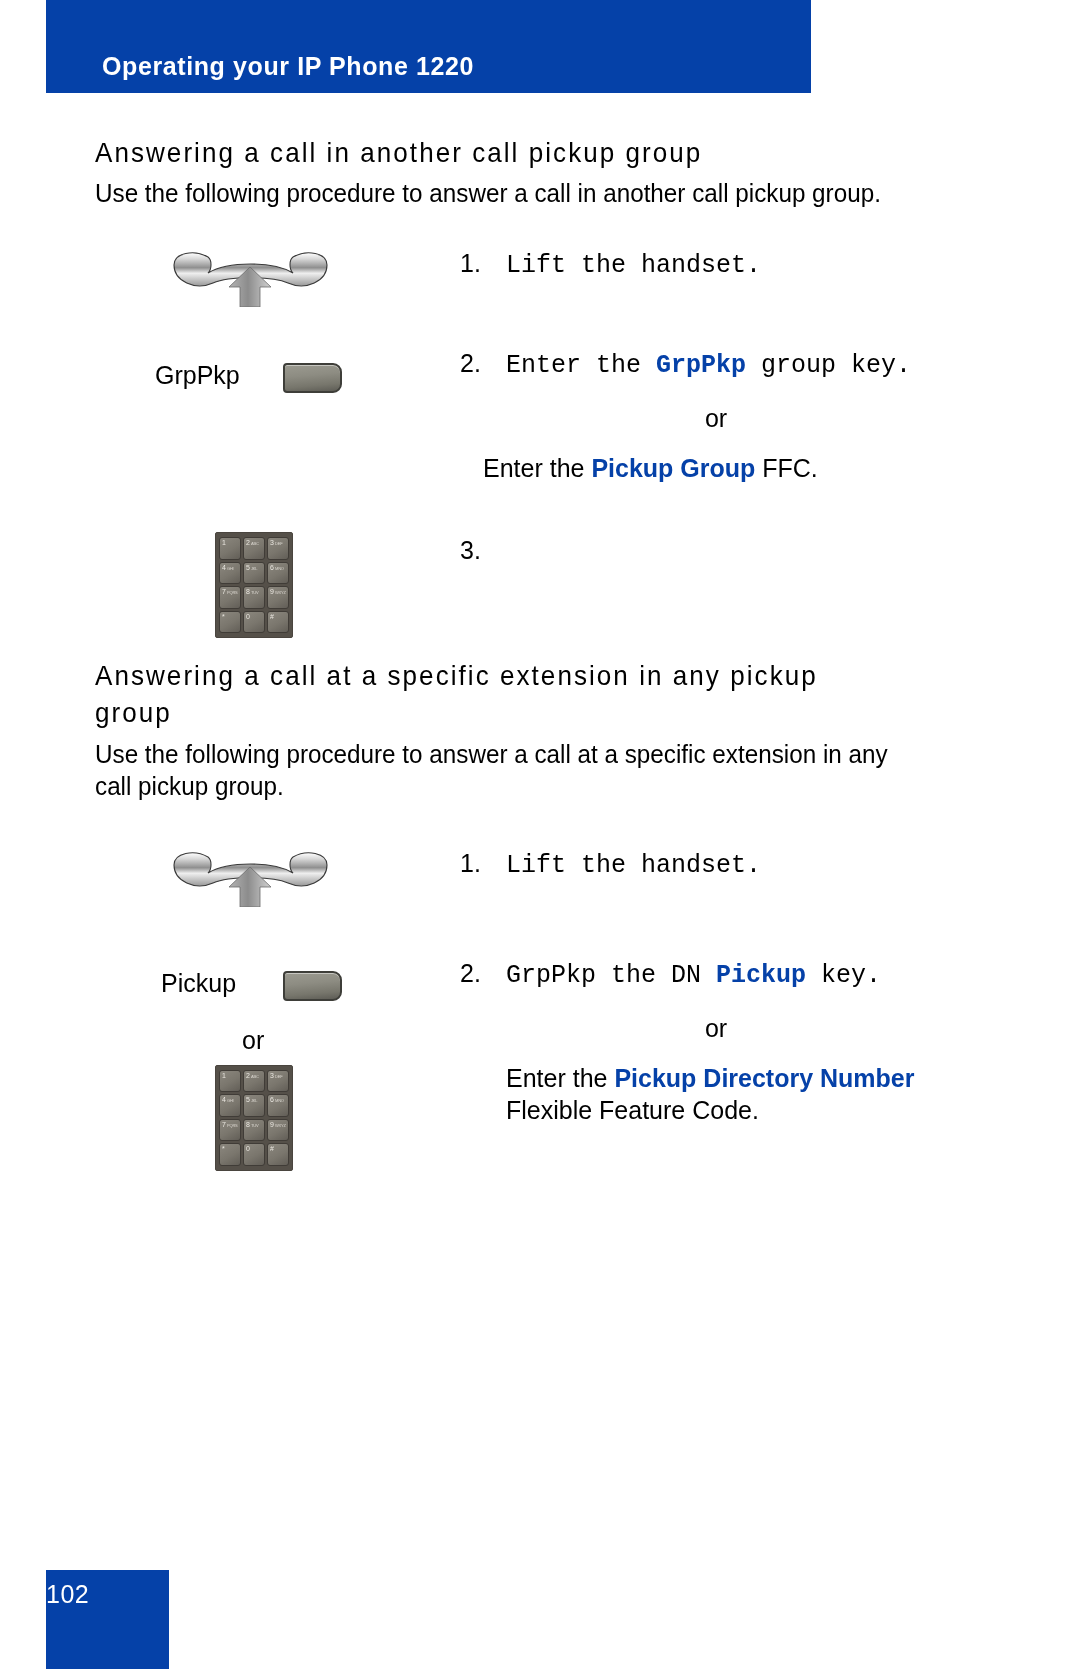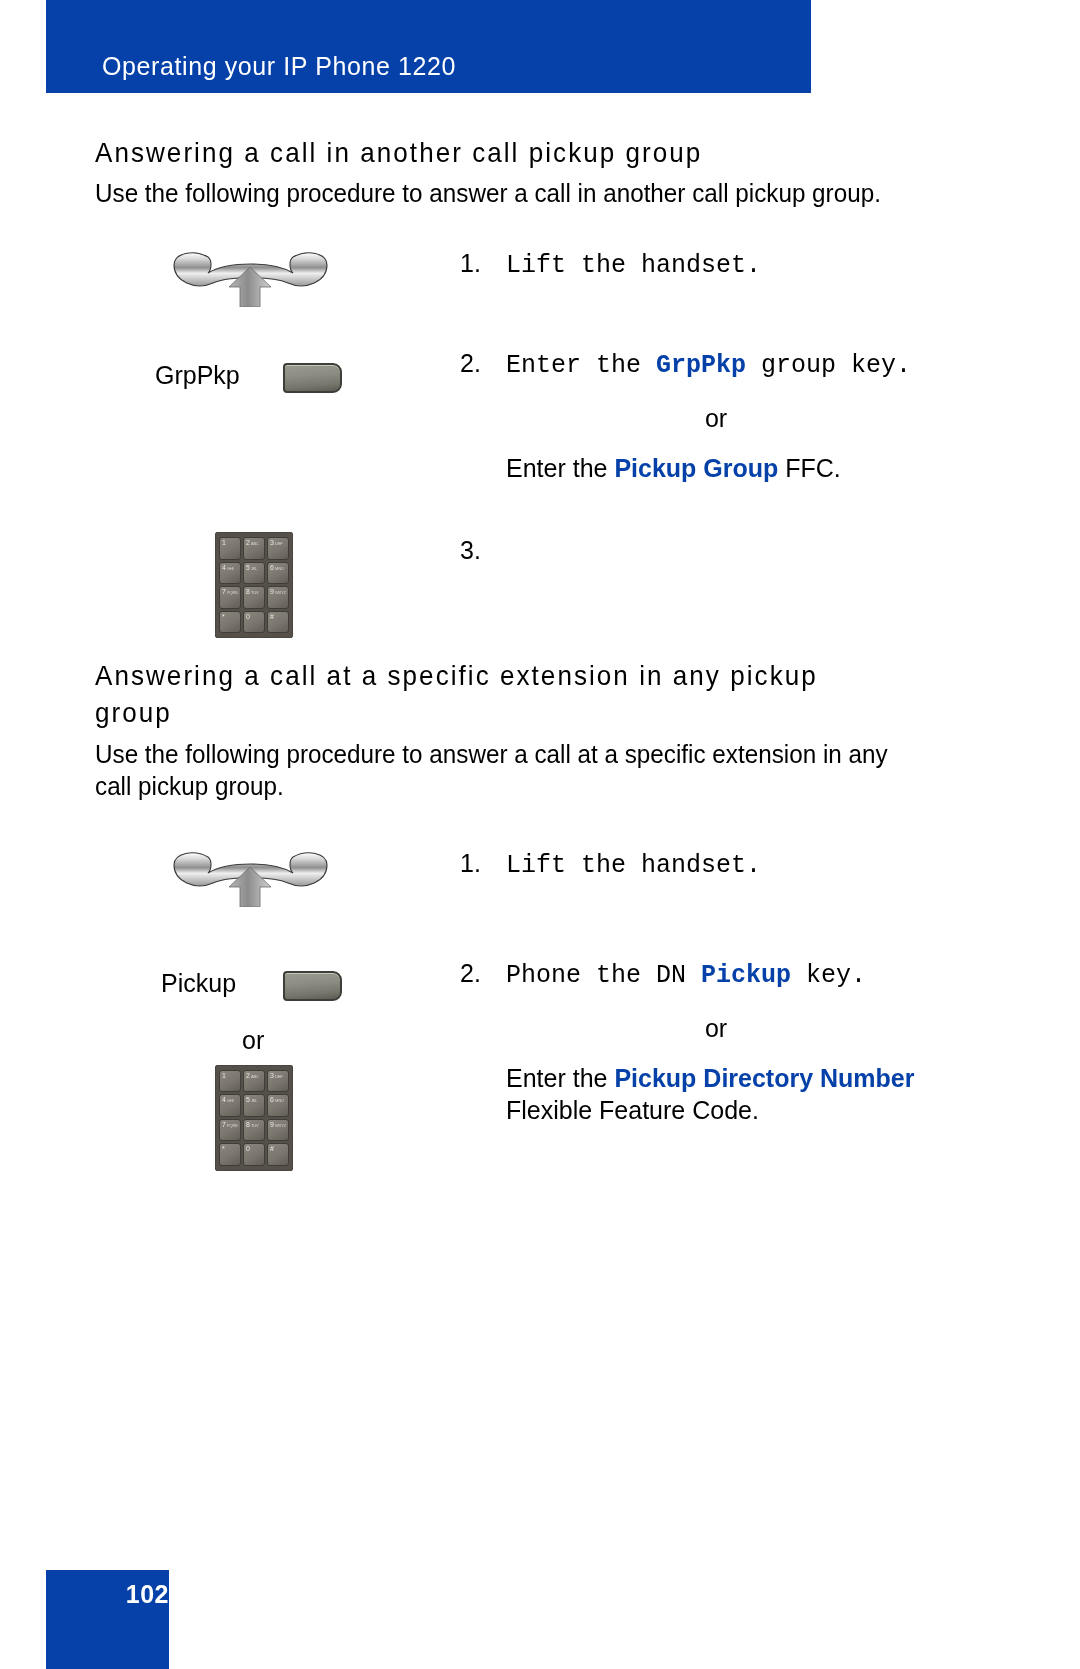--- a/index.html
+++ b/index.html
@@ -24,21 +24,21 @@
     width: 765px;
     height: 93px;
     background: #0541A8;
   }
   .header-title {
     position: absolute;
     left: 56px;
     bottom: 12px;
     color: #ffffff;
     font-size: 25px;
-    font-weight: normal;
+    font-weight: bold;
     letter-spacing: 0.6px;
     white-space: nowrap;
   }
 
   
   .content {
     position: absolute;
     left: 95px;
     top: 134px;
     width: 860px;
@@ -199,24 +199,24 @@
     top: 1570px;
     width: 123px;
     height: 99px;
     background: #0541A8;
   }
   .footer-page {
     position: absolute;
     left: 46px;
     top: 1580px;
     width: 123px;
-    text-align: right;
+    text-align: left;
     color: #ffffff;
     font-size: 25px;
-    font-weight: bold;
+    font-weight: normal;
     letter-spacing: 0.5px;
   }
 </style>
 </head>
 <body>
 
 <div class="header-bar">
   <div class="header-title">Operating your IP Phone 1220</div>
 </div>
 
@@ -263,21 +263,21 @@
         <div class="gutter">
           <span class="key-label" style="left:60px; top:14px;">GrpPkp</span>
           <span class="softkey" style="left:188px; top:16px;"></span>
         </div>
         <div class="step-body">
           <div class="step-num-line">
             <span class="step-num">2.</span>
             <span class="step-text"><span>Enter the </span><b class="hl">GrpPkp</b><span> group key.</span></span>
           </div>
           <div class="or-line" style="margin-top:20px;">or</div>
-          <div class="sub-line" style="margin-top:18px;"><span>Enter the </span><b class="hl">Pickup Group</b><span> FFC.</span></div>
+          <div class="sub-line" style="margin-top:18px;margin-left:23px;"><span>Enter the </span><b class="hl">Pickup Group</b><span> FFC.</span></div>
         </div>
       </div>
 
       <div class="step-row" style="height:135px;">
         <div class="gutter">
           <div class="keypad" style="left:120px; top:10px;">
             <div class="kbtn">
                 <span class="kd">1</span>
                 <span class="kl"></span>
               </div>
@@ -426,21 +426,21 @@
               </div>
             <div class="kbtn">
                 <span class="kd">#</span>
                 <span class="kl"></span>
               </div>
           </div>
         </div>
         <div class="step-body">
           <div class="step-num-line">
             <span class="step-num">2.</span>
-            <span class="step-text"><span>Phone the DN </span><b class="hl">Pickup</b><span> key.</span></span>
+            <span class="step-text"><span>GrpPkp the DN </span><b class="hl">Pickup</b><span> key.</span></span>
           </div>
           <div class="or-line" style="margin-top:20px;">or</div>
           <div class="sub-line" style="margin-top:18px; max-width:480px;"><span>Enter the </span><b class="hl">Pickup Directory Number</b> <span>Flexible Feature Code.</span></div>
         </div>
       </div>
 
     </div>
   </div>
 
 </div>

